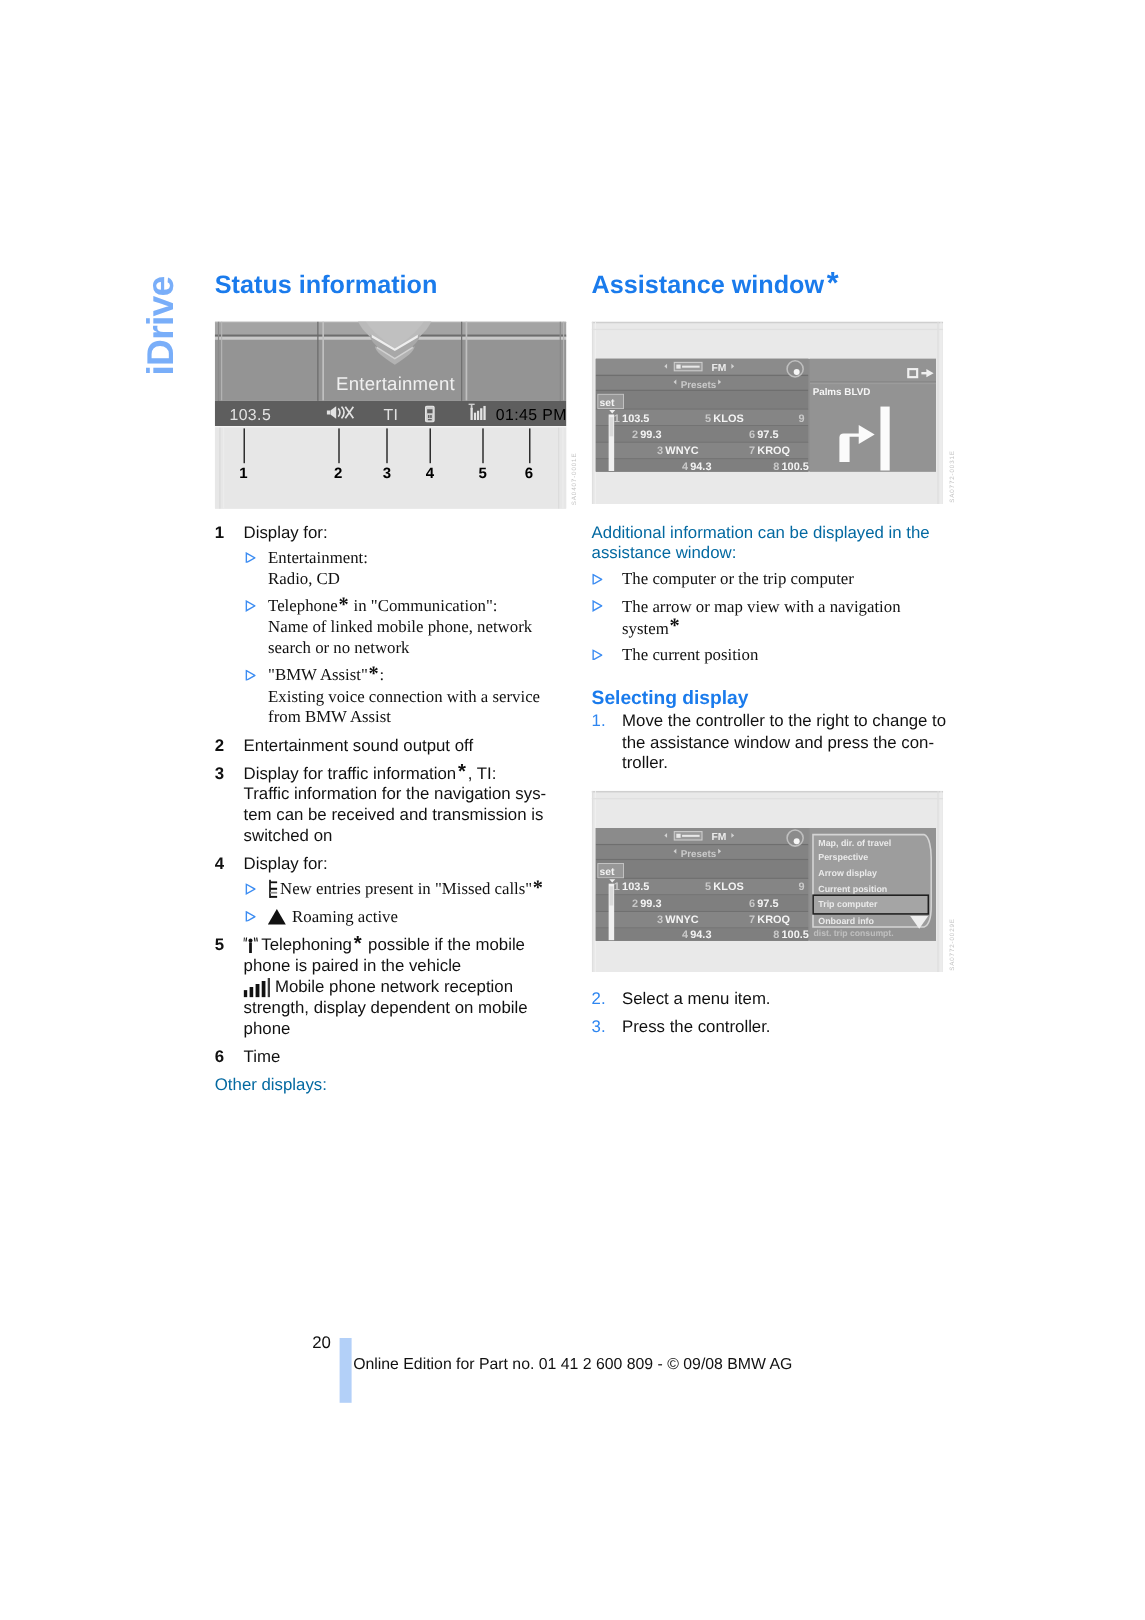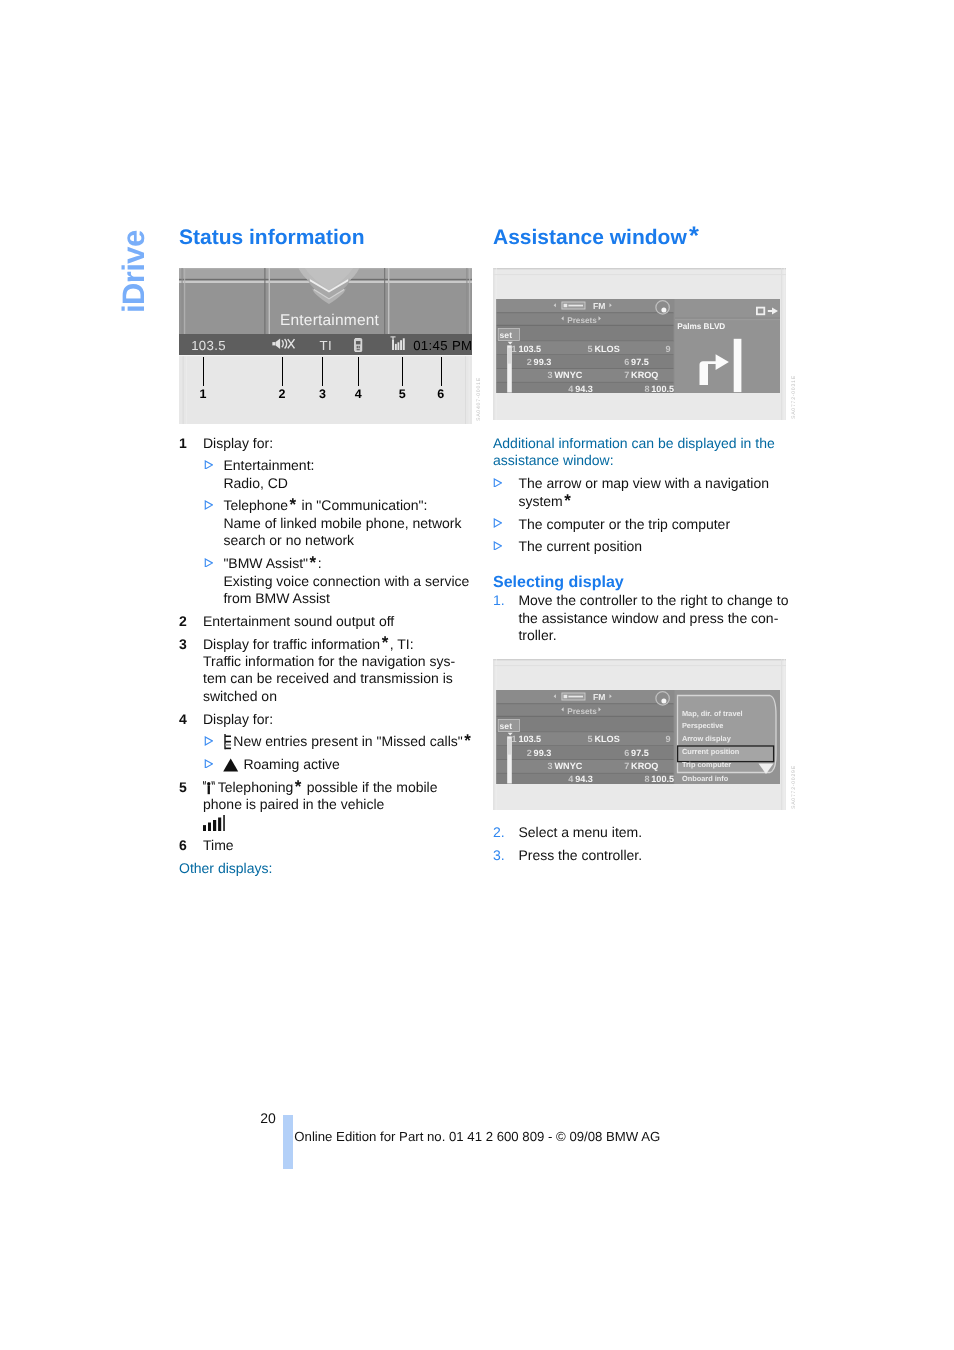--- a/index.html
+++ b/index.html
@@ -30,21 +30,21 @@
   
   .legend{font-size:14px;line-height:17.45px;color:#111;margin-top:10.5px;}
   .legend .row{display:flex;}
   .legend .num{width:24px;flex:none;font-weight:bold;}
   .legend .txt{flex:1;}
 
   
   .blist{padding-left:25px;font-size:14px;line-height:17.45px;color:#111;}
   .blist .bitem{display:flex;margin:0;}
   .blist .bul{width:19.4px;flex:none;}
-  .blist .btxt{flex:1;}
+  .blist .btxt{flex:1;font-family:Liberation Serif, serif;}
   svg.tri{width:9.4px;height:9.8px;display:block;margin-top:2.4px;}
 
   
   .steps .sitem{display:flex;}
   .steps .snum{width:25.4px;flex:none;color:#2e86f0;}
   .steps .stxt{flex:1;}
 
   b.ast{font-weight:bold;font-size:1.21em;line-height:0;vertical-align:0.2px;letter-spacing:0;display:inline-block;width:0.57em;text-align:center;}
   h1.sec b.ast{vertical-align:0.5px;}
 
@@ -86,21 +86,21 @@
   .figR1 .figsvg g, .figR2 .figsvg g{filter:blur(0.22px);}
   .figR2{width:293px;height:151px;margin-top:14.4px;}
   .r1-fm,.r2-fm{position:absolute;left:99.9px;top:34.0px;color:#ebebeb;font-size:8.6px;line-height:8.6px;font-weight:bold;}
   .r1-presets,.r2-presets{position:absolute;left:74.2px;top:49.2px;color:#cacaca;font-size:8.2px;line-height:8.2px;font-weight:bold;}
   .r1-set,.r2-set{position:absolute;left:6.6px;top:63.2px;color:#f2f2f2;font-size:8.6px;line-height:8.6px;font-weight:bold;text-align:right;}
   .r1-street{position:absolute;left:184.2px;top:55.2px;color:#f6f6f6;font-size:8.2px;line-height:8.2px;font-weight:bold;}
   .stations,.stations2{position:absolute;left:0;top:0;width:321px;height:152px;}
   .st{position:absolute;color:#f4f4f4;font-size:9.1px;line-height:9.1px;font-weight:bold;white-space:nowrap;}
   .stations .st,.stations2 .st{filter:blur(0.16px);}
   .stn{color:#c9c9c9;font-weight:bold;}
-  .menuitems{position:absolute;left:0;top:11px;width:293px;height:150px;}
+  .menuitems{position:absolute;left:0;top:0;width:293px;height:150px;}
   .mi{position:absolute;left:188.9px;color:#eaeaea;font-size:7.4px;line-height:7.4px;font-weight:bold;white-space:nowrap;}
   .capR1{left:298.5px;top:150.6px;}
   .capR2{left:298.5px;top:149.6px;}
 
   .r-intro{padding-top:14.5px;}
   .rblist{padding-top:0.6px;padding-left:0;}
   .rblist .bul{width:25.4px;}
   .sub{padding-top:19px;}
   .steps{font-size:14px;line-height:17.45px;color:#111;}
   .steps1{padding-top:1.5px;}
@@ -289,21 +289,21 @@
               <rect x="4.6" y="4.3" width="2.3" height="8.9" fill="#111"></rect>
               <circle cx="5.75" cy="2.7" r="1.7" fill="#111"></circle>
               <path d="M0.6,0.2 L0.1,3.6 M2.5,0.2 L2.0,3.6" stroke="#111" stroke-width="1.0"></path>
               <path d="M9.0,0.2 L9.5,3.6 M10.9,0.2 L11.4,3.6" stroke="#111" stroke-width="1.0"></path>
             </svg><span>Telephoning<b class="ast">*</b> possible if the mobile<br>phone is paired in the vehicle</span><br><svg class="ic-sig" viewBox="0 0 22.1 16.3">
               <rect x="0" y="10.1" width="3.0" height="6.2" fill="#111"></rect>
               <rect x="5.0" y="7.5" width="3.0" height="8.8" fill="#111"></rect>
               <rect x="10.0" y="5.0" width="3.2" height="11.3" fill="#111"></rect>
               <rect x="15.1" y="2.5" width="3.1" height="13.8" fill="#111"></rect>
               <rect x="20.1" y="0" width="2.0" height="16.3" fill="#3b3b3b"></rect>
-            </svg></div>
+            </svg><span>Mobile phone network reception<br>strength, display dependent on mobile<br>phone</span></div>
       </div>
 
       <div class="row">
         <div class="num">6</div>
         <div class="txt">Time</div>
       </div>
     </div>
 
     <p class="body otherd"><span>Other displays:</span><br></p>
   </div>
@@ -390,29 +390,29 @@
 
     <p class="body r-intro">Additional information can be displayed in the<br>assistance window:</p>
 
     <div class="blist rblist">
       <div class="bitem">
         <div class="bul">
             <svg class="tri" viewBox="0 0 10 10.5">
               <path d="M1.35,0.95 L9.05,5.25 L1.35,9.55 Z" fill="none" stroke="#3d8df2" stroke-width="1.25"></path>
             </svg>
           </div>
-        <div class="btxt">The arrow or map view with a navigation<br>system<b class="ast">*</b></div>
+        <div class="btxt">The computer or the trip computer</div>
       </div>
       <div class="bitem">
         <div class="bul">
             <svg class="tri" viewBox="0 0 10 10.5">
               <path d="M1.35,0.95 L9.05,5.25 L1.35,9.55 Z" fill="none" stroke="#3d8df2" stroke-width="1.25"></path>
             </svg>
           </div>
-        <div class="btxt">The computer or the trip computer</div>
+        <div class="btxt">The arrow or map view with a navigation<br>system<b class="ast">*</b></div>
       </div>
       <div class="bitem">
         <div class="bul">
             <svg class="tri" viewBox="0 0 10 10.5">
               <path d="M1.35,0.95 L9.05,5.25 L1.35,9.55 Z" fill="none" stroke="#3d8df2" stroke-width="1.25"></path>
             </svg>
           </div>
         <div class="btxt">The current position</div>
       </div>
     </div>

